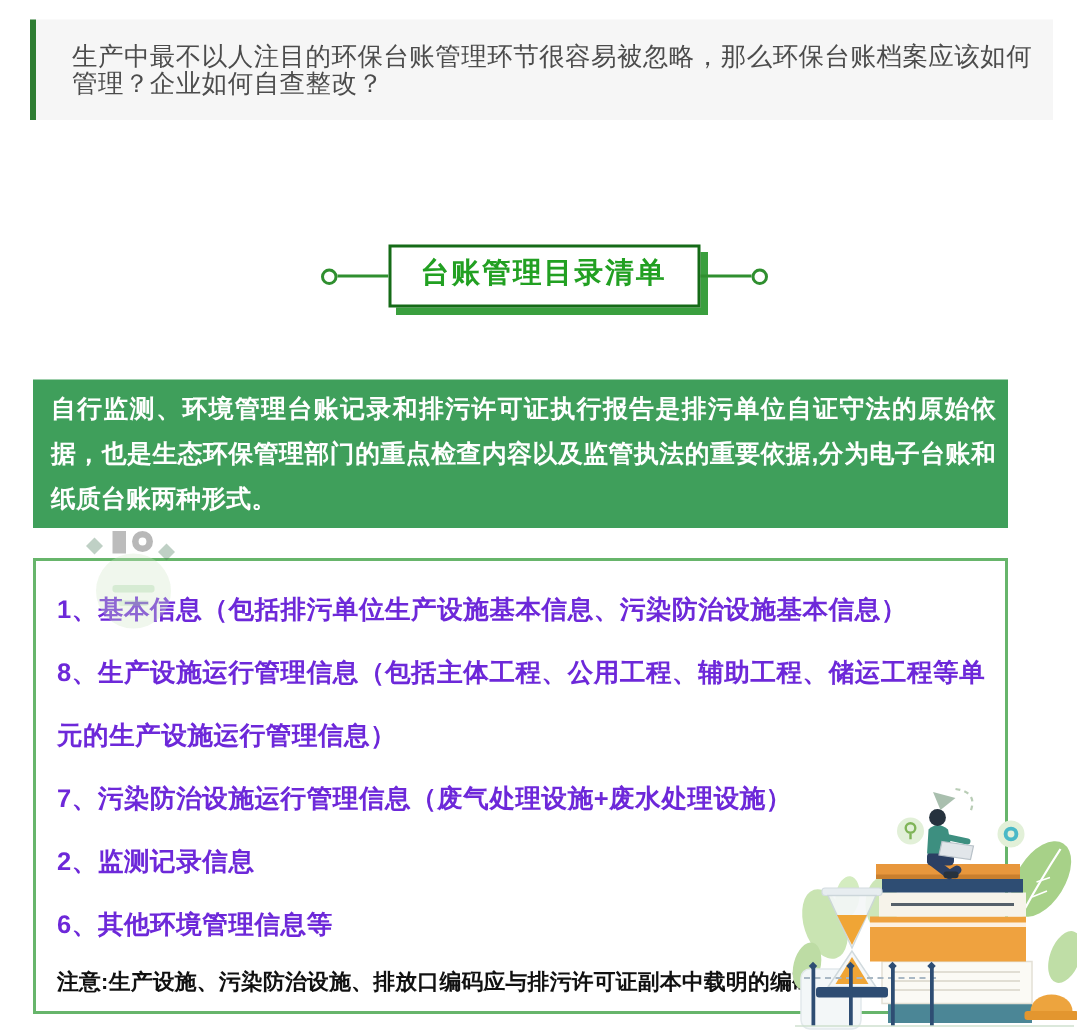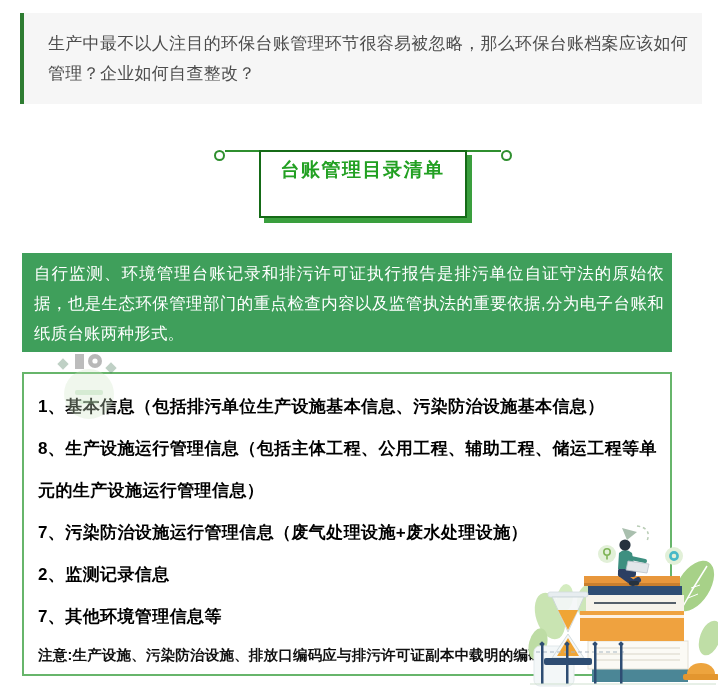--- a/index.html
+++ b/index.html
@@ -11,29 +11,29 @@
     overflow:hidden;
     font-family:"Liberation Sans", sans-serif;
   }
 
   
   .quote {
     position:absolute; left:20px; top:13px; width:682px;
     background:#f6f6f6;
     border-left:4px solid #2e7d32;
     padding:16px 8px 15px 24px;
-    font-size:17px; line-height:30px;
+    font-size:17px; line-height:18px;
     color:#4c4c4c;
     letter-spacing:0.3px;
   }
 
   
   .title-deco {
     position:absolute; left:0; top:150px; width:725px; height:68px;
-    display:flex; justify-content:center;
+    display:flex; align-items:center; justify-content:center;
   }
   .deco-circle {
     width:11px; height:11px; border:2px solid #2f8f2f;
     border-radius:50%; background:#ffffff; flex:0 0 auto;
   }
   .deco-line { width:34px; height:2px; background:#2f8f2f; flex:0 0 auto; }
   .title-box {
     border:2px solid #156b17;
     background:#ffffff;
     box-shadow:5px 5px 0 #3a9f3e;
@@ -42,36 +42,36 @@
     color:#22a022;
     font-weight:bold;
   }
   .title-box .l1 { font-size:19px; line-height:26px; letter-spacing:1.5px; }
   .title-box .l2 { font-size:18px; line-height:23px; letter-spacing:1px; }
 
   
   .summary {
     position:absolute; left:22px; top:253px; width:650px;
     background:#3f9f5b;
-    color:#ffffff; font-weight:normal;
+    color:#ffffff; font-weight:bold;
     font-size:16.5px; line-height:30px;
     padding:5px 8px 4px 12px;
     text-align:justify;
     letter-spacing:0.2px;
   }
 
   
   .checklist {
     position:absolute; left:22px; top:372px; width:650px; height:304px;
     border:2px solid #67b56b;
     background:#ffffff;
     padding:12px 10px 0 14px;
   }
   .check-item {
-    font-size:17px; font-weight:bold; color:#000000;
+    font-size:17px; font-weight:bold; color:#6d28d9;
     line-height:42px; letter-spacing:0.4px;
   }
   .check-note {
     font-size:14.5px; font-weight:bold; color:#111111;
     line-height:34px; letter-spacing:0.2px;
   }
 
   
   .watermark {
     position:absolute; left:45px; top:348px; width:84px; height:74px;
@@ -105,21 +105,21 @@
 
   <div class="summary">
     <span>自行监测、环境管理台账记录和排污许可证执行报告是排污单位自证守法的原始依据，也是生态环保管理部门的重点检查内容以及监管执法的重要依据,分为电子台账和纸质台账两种形式。</span>
   </div>
 
   <div class="checklist">
     <p class="check-item">1、基本信息（包括排污单位生产设施基本信息、污染防治设施基本信息）</p>
     <p class="check-item">8、生产设施运行管理信息（包括主体工程、公用工程、辅助工程、储运工程等单元的生产设施运行管理信息）</p>
     <p class="check-item">7、污染防治设施运行管理信息（废气处理设施+废水处理设施）</p>
     <p class="check-item">2、监测记录信息</p>
-    <p class="check-item">7、其他环境管理信息等</p>
+    <p class="check-item">6、其他环境管理信息等</p>
     <p class="check-note">注意:生产设施、污染防治设施、排放口编码应与排污许可证副本中载明的编码一致</p>
   </div>
 
   <div class="watermark">
     <svg viewBox="0 0 84 74" width="84" height="74">
       <circle cx="44" cy="46" r="25" fill="#cfe7c6" opacity="0.65"></circle>
       <rect x="30" y="6" width="9" height="15" fill="#5a5a5a" opacity="0.8"></rect>
       <circle cx="50" cy="13" r="7" fill="#4f4f4f" opacity="0.8"></circle>
       <circle cx="50" cy="13" r="2.6" fill="#ffffff"></circle>
       <rect x="14" y="12" width="8" height="8" fill="#49795a" opacity="0.7" transform="rotate(45 18 16)"></rect>

